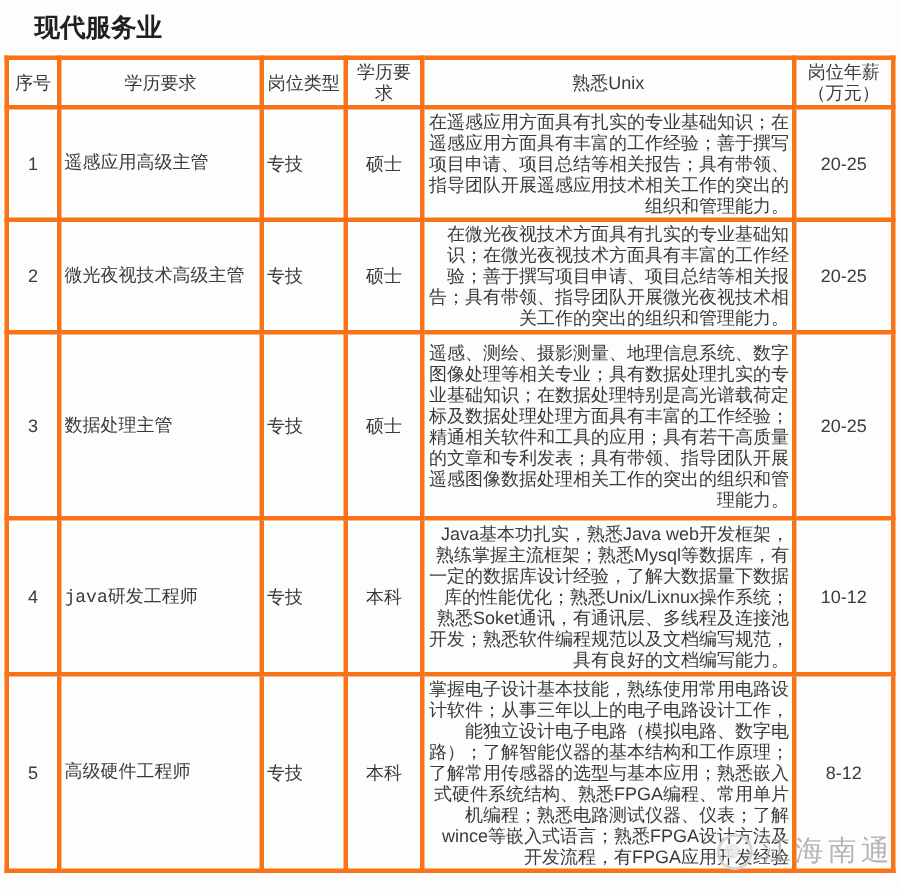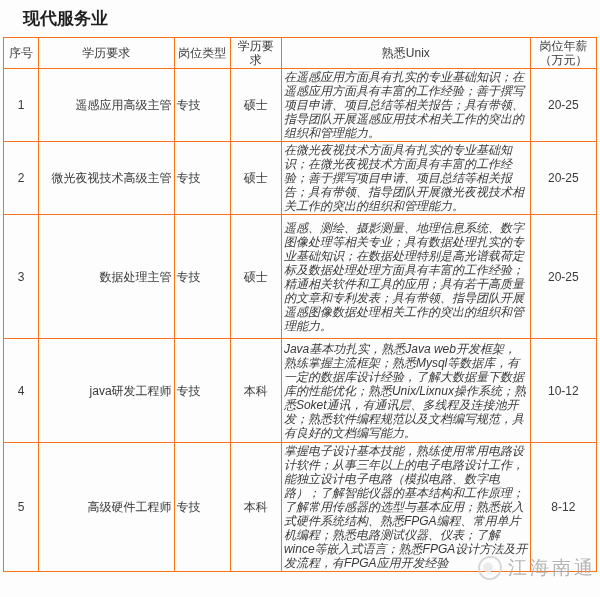--- a/index.html
+++ b/index.html
@@ -26,41 +26,41 @@
     color: #2c2c2c;
     line-height: 16px;
   }
   table.jobs {
     margin: 7px 0 0 3px;
     width: 594px;
     border-collapse: collapse;
     table-layout: fixed;
   }
   table.jobs th, table.jobs td {
-    border: 1px solid #f97316;
+    border: 3px solid #f97316;
     font-size: 12px;
     font-weight: 400;
     color: #3a3a3a;
     line-height: 14px;
     padding: 1px 2px;
     overflow: hidden;
   }
   thead tr   { height: 30px; }
   tr.row-1   { height: 70px; }
   tr.row-2   { height: 70px; }
   tr.row-3   { height: 124px; }
   tr.row-4   { height: 104px; }
   tr.row-5   { height: 129px; }
   th { text-align: center; vertical-align: middle; }
   th.h-salary { white-space: pre-line; margin-top: 24px; }
   td.c-no   { text-align: center; vertical-align: middle; }
-  td.c-name { text-align: right; vertical-align: middle; padding-left: 4px; }
+  td.c-name { text-align: left; vertical-align: middle; padding-left: 4px; font-family: Liberation Mono, monospace; }
   td.c-type { text-align: left; vertical-align: middle; padding-left: 4px; }
   td.c-edu  { text-align: center; vertical-align: middle; padding-left: 4px; }
-  td.c-req  { text-align: left; vertical-align: middle; padding: 1px 3px; letter-spacing: 0; font-style: italic; }
+  td.c-req  { text-align: right; vertical-align: middle; padding: 1px 3px; letter-spacing: 0; }
   td.c-sal  { text-align: center; vertical-align: middle; padding-left: 4px; }
   .watermark {
     position: absolute;
     top: 556px;
     right: 4px;
     display: flex;
     align-items: center;
     gap: 6px;
     opacity: 0.85;
     pointer-events: none;

